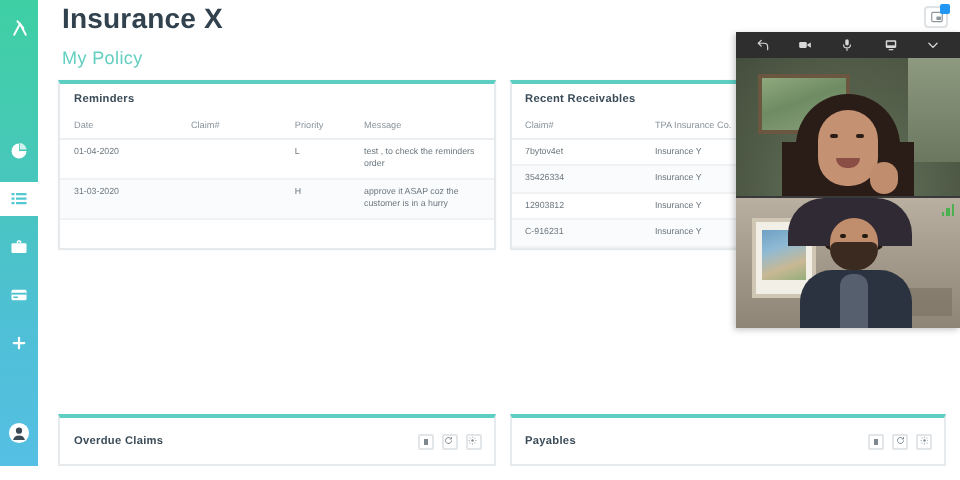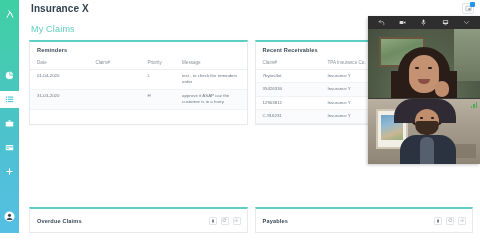--- a/index.html
+++ b/index.html
@@ -34,21 +34,21 @@
   .main {
     flex: 1 1 auto; height: 233px;
     background: #ffffff;
     position: relative;
     padding: 0 0 0 10px;
   }
   .topbar {
     height: 17px; display: flex; align-items: center;
     padding-left: 2px;
   }
-  .app-title { font-size: 10px; font-weight: bold; color: #31424e; letter-spacing: .1px; }
+  .app-title { font-size: 14px; font-weight: bold; color: #31424e; letter-spacing: .1px; }
 
   .page-title {
     font-size: 9px; color: #62cfc0; padding: 7px 0 6px 2px;
     letter-spacing: .2px;
   }
 
   .cards-row { display: flex; gap: 7px; padding-right: 7px; }
   .card {
     flex: 1 1 0; min-width: 0;
     background: #ffffff;
@@ -315,21 +315,21 @@
       </span>
     </div>
   </nav>
 
   <div class="main">
 
     <div class="topbar">
       <span class="app-title">Insurance X</span>
     </div>
 
-    <div class="page-title">My Claims</div>
+    <div class="page-title">My Policy</div>
 
     <div class="cards-row">
 
       <section class="card">
         <div class="card-title">Reminders</div>
         <table class="t-rem">
           <colgroup>
               <col class="c1">
               <col class="c2">
               <col class="c3">

